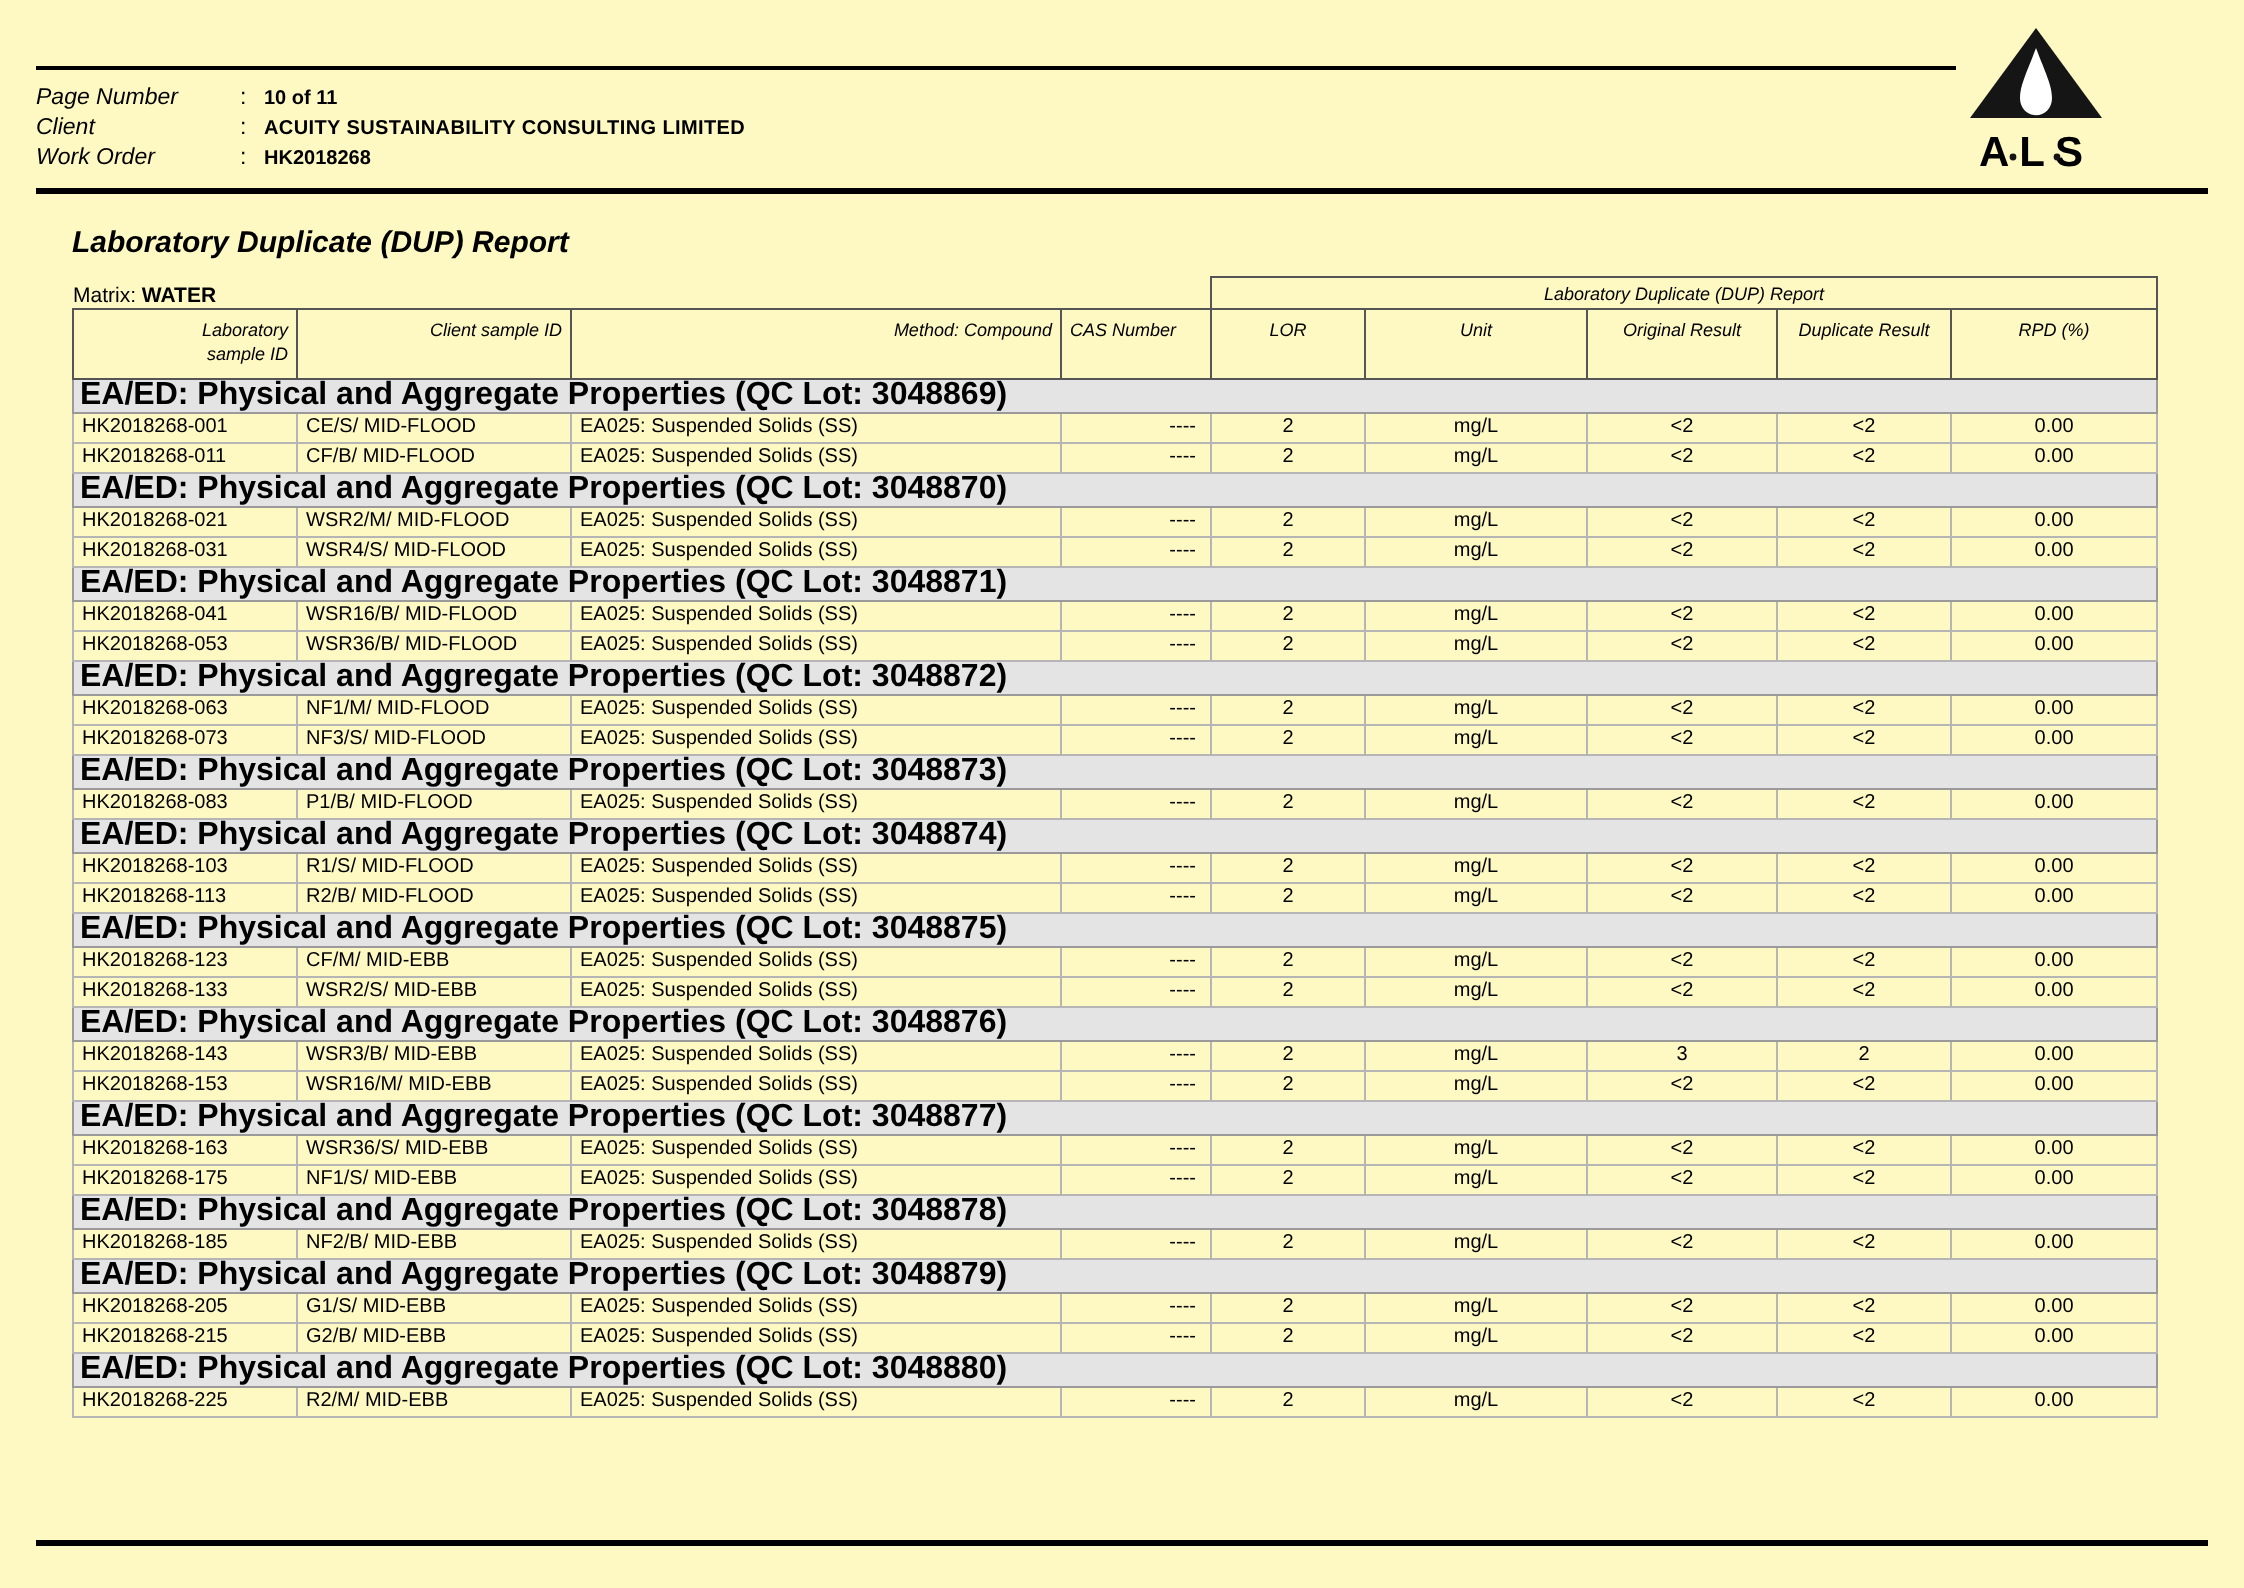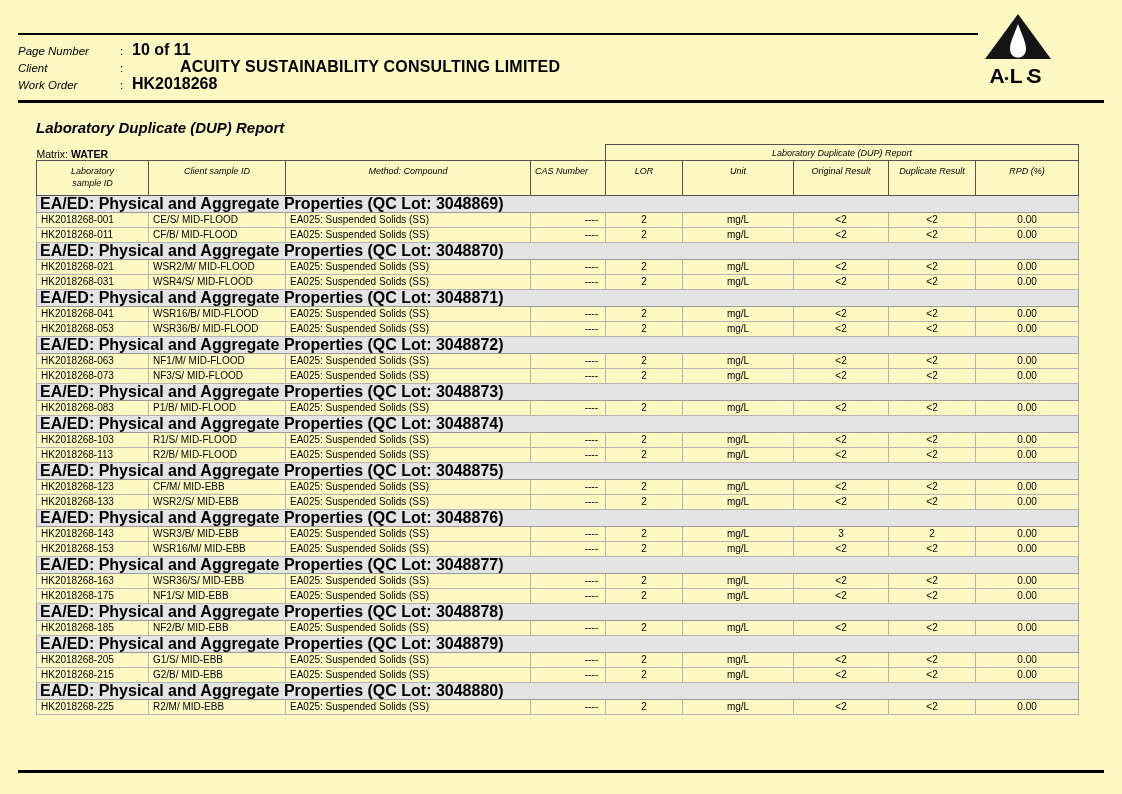--- a/index.html
+++ b/index.html
@@ -6,40 +6,40 @@
   .page{
     width:1122px;height:794px;position:relative;background:#fef9c3;
     font-family:"Liberation Sans",sans-serif;color:#000;overflow:hidden;
   }
   
   .hdr{margin:33px 18px 0 18px;position:relative;}
   .hdr-left{width:960px;border-top:2px solid #000;padding-top:7px;}
   .hdr-row{display:flex;font-size:11.5px;line-height:15px;align-items:baseline;}
   .hdr-label{font-style:italic;width:102px;flex:0 0 102px;}
   .hdr-colon{width:12px;flex:0 0 12px;}
-  .hdr-value{font-weight:bold;font-size:16px;}
-  .hdr-row.client .hdr-value{font-size:16px;letter-spacing:.2px;margin-left:48px;}
+  .hdr-value{font-weight:bold;font-size:10px;}
+  .hdr-row.client .hdr-value{font-size:10px;letter-spacing:.2px;}
   .hdr-rule{margin:7px 18px 0 18px;border-top:3px solid #000;}
   .logo{position:absolute;top:12px;right:68px;width:72px;height:76px;}
   
   .doc-title{margin:16px 0 0 36px;font-size:15px;font-style:italic;font-weight:bold;}
   
   .table-wrap{margin:8px 18px 0 36px;}
   table.rpt{border-collapse:collapse;width:1042px;table-layout:fixed;font-size:10px;}
   col.w1{width:112px}col.w2{width:137px}col.w3{width:245px}col.w4{width:75px}
   col.w5{width:77px}col.w6{width:111px}col.w7{width:95px}col.w8{width:87px}col.w9{width:103px}
   .matrix-cell{border:none;font-size:10.5px;padding:0;vertical-align:bottom;}
   .matrix-cell .mv{font-weight:bold;}
   th.span-hd{
     border:1px solid #555;font-style:italic;font-weight:normal;font-size:9px;
     text-align:center;padding:1px 2px;height:13px;
   }
   tr.colhead th{
     border:1px solid #555;font-style:italic;font-weight:normal;font-size:9px;
-    text-align:center;vertical-align:top;padding:4px 4px 2px 4px;height:28px;
+    text-align:right;vertical-align:top;padding:4px 4px 2px 4px;height:28px;
     white-space:pre-line;line-height:12px;
   }
   tr.colhead th.ha-c{text-align:center;}
   tr.colhead th.ha-r{text-align:left;}
   tbody td{
     border:1px solid #b5b5b5;padding:0 4px;height:14px;line-height:14px;
     font-size:10px;overflow:hidden;white-space:nowrap;
   }
   tr.section td{
     background:#e4e4e4;font-weight:bold;font-size:16px;height:16px;line-height:16px;

